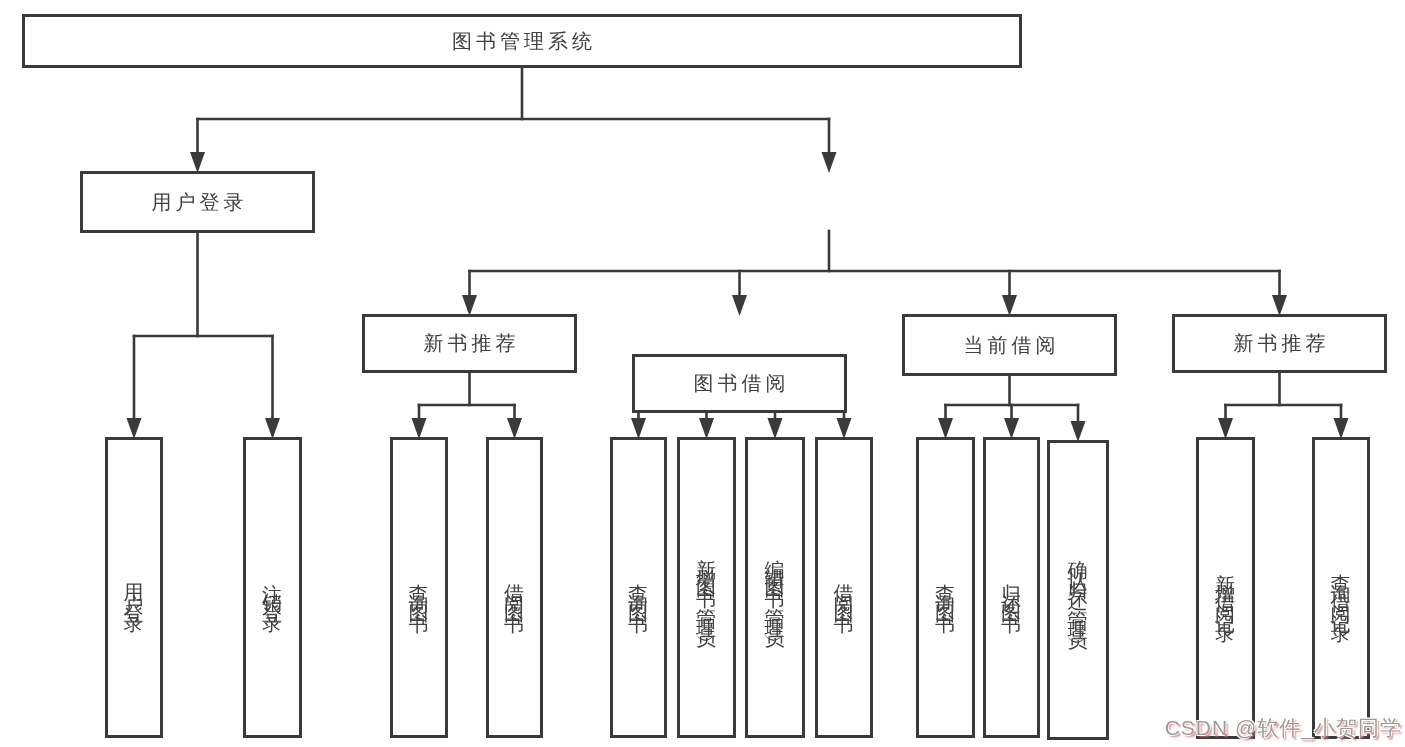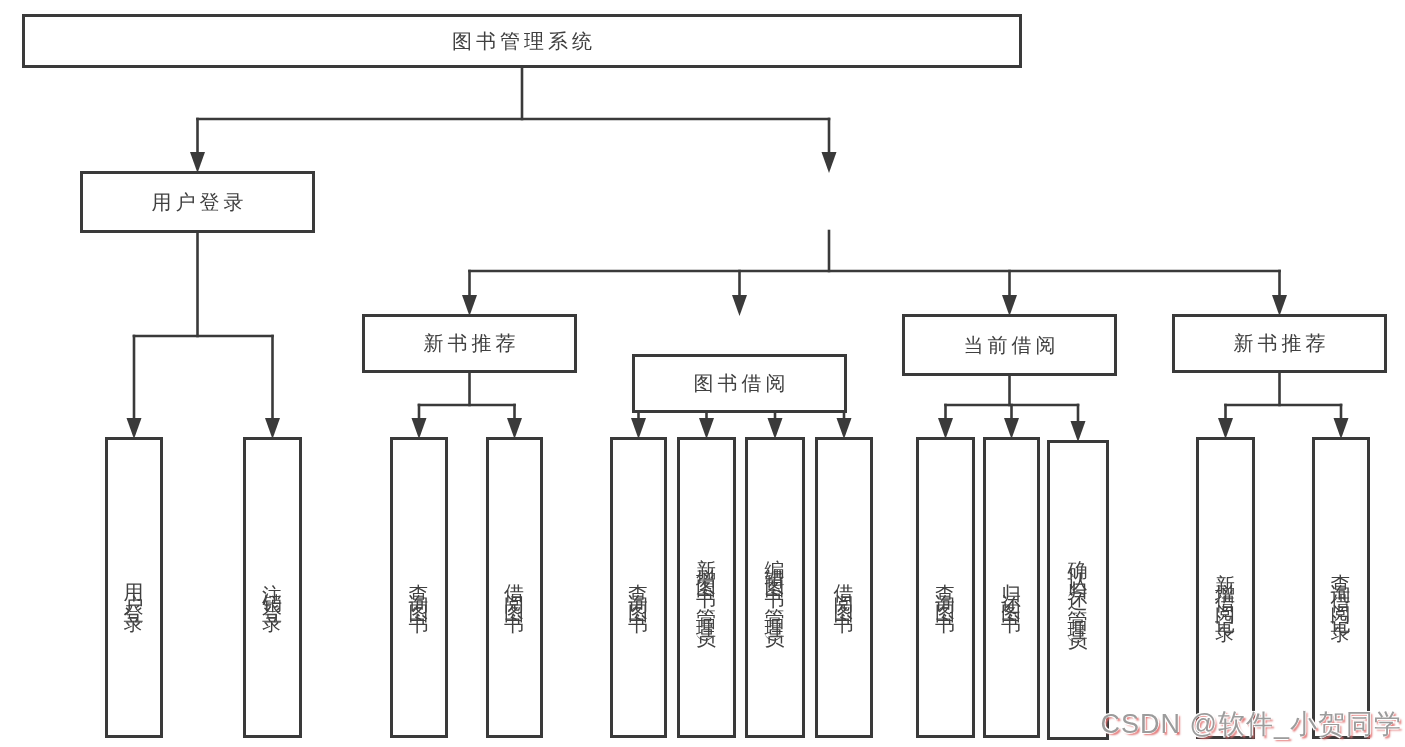--- a/index.html
+++ b/index.html
@@ -45,21 +45,21 @@
     letter-spacing: 10px;
     text-indent: 0;
     white-space: normal;
     line-height: 1;
   }
   .watermark {
     position: absolute;
     right: 3px;
     bottom: 5px;
     z-index: 5;
-    font-size: 27px;
+    font-size: 21px;
     color: var(--wmtext, #9c9c9c);
     letter-spacing: 1px;
     text-shadow:
       -1px -1px 0 #ffffff,
       1px -1px 0 #ffffff,
       -1px 1px 0 #ffffff,
       2px 2px 2px var(--wmaccent, rgba(224,108,108,0.55));
     white-space: nowrap;
   }
 </style>

